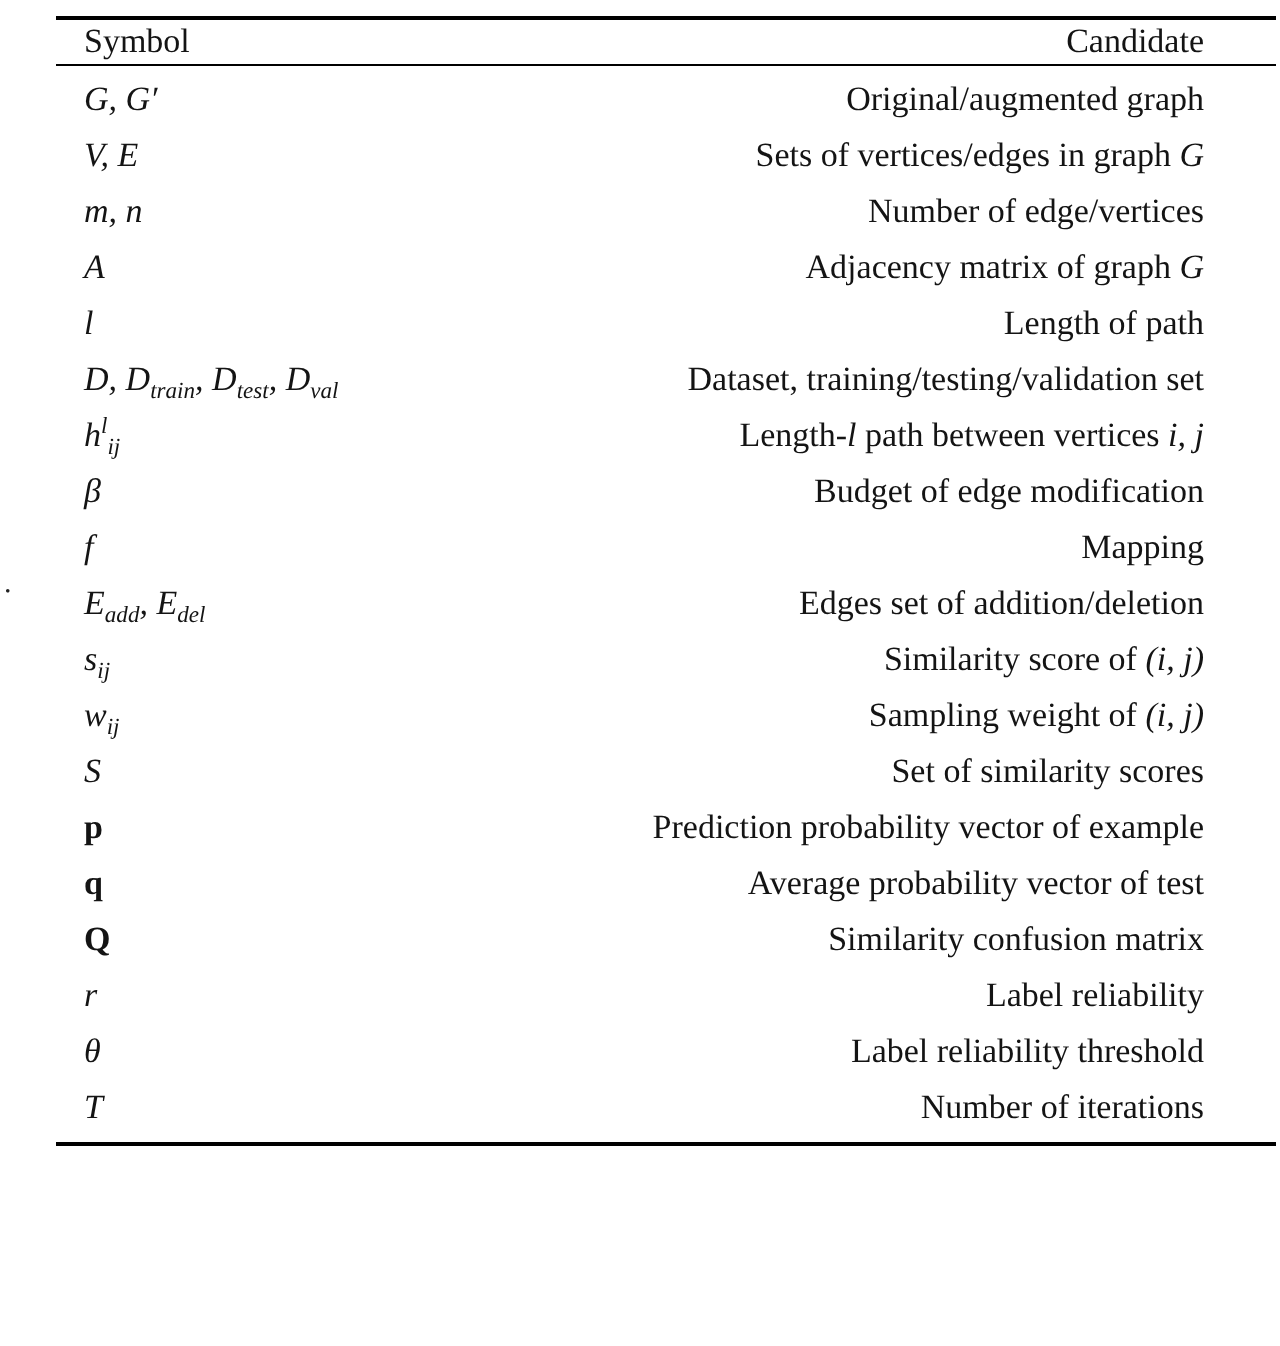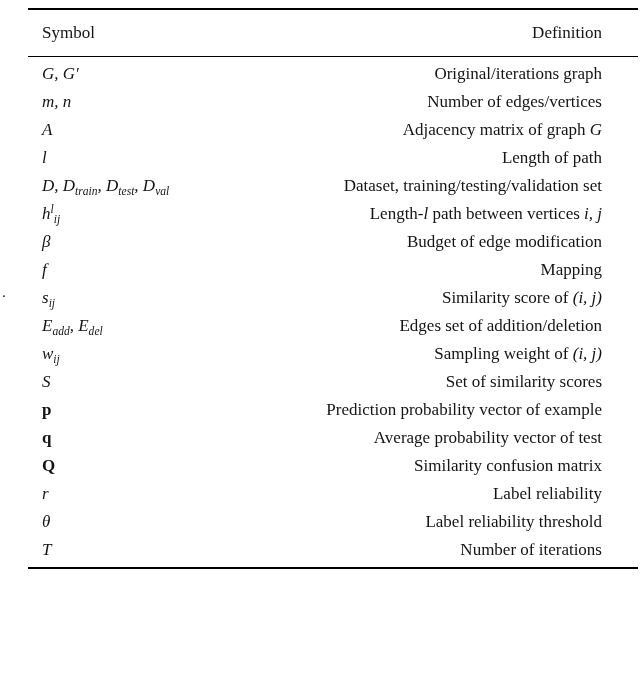--- a/index.html
+++ b/index.html
@@ -22,21 +22,21 @@
     border-top: 2px solid #000;
     border-bottom: 2px solid #000;
   }
   thead tr {
     border-bottom: 1.2px solid #000;
   }
   th {
     font-weight: normal;
     font-size: 17px;
     line-height: 20px;
-    padding: 13px 0;
+    padding: 1px 0;
   }
   th.symbol-col {
     text-align: left;
     padding-left: 14px;
   }
   th.definition-col {
     text-align: right;
     padding-right: 36px;
   }
   td {
@@ -87,31 +87,35 @@
 </style>
 </head>
 <body>
 
 <span class="stray-mark">.</span>
 
 <table class="notation-table">
   <thead>
     <tr>
       <th class="symbol-col">Symbol</th>
-      <th class="definition-col">Definition</th>
+      <th class="definition-col">Candidate</th>
     </tr>
   </thead>
   <tbody>
       <tr>
         <td class="symbol"><span class="math">G, G′</span></td>
-        <td class="definition">Original/iterations graph</td>
+        <td class="definition">Original/augmented graph</td>
+      </tr>
+      <tr>
+        <td class="symbol"><span class="math">V, E</span></td>
+        <td class="definition">Sets of vertices/edges in graph <span class="math">G</span></td>
       </tr>
       <tr>
         <td class="symbol"><span class="math">m, n</span></td>
-        <td class="definition">Number of edges/vertices</td>
+        <td class="definition">Number of edge/vertices</td>
       </tr>
       <tr>
         <td class="symbol"><span class="math">A</span></td>
         <td class="definition">Adjacency matrix of graph <span class="math">G</span></td>
       </tr>
       <tr>
         <td class="symbol"><span class="math">l</span></td>
         <td class="definition">Length of path</td>
       </tr>
       <tr>
@@ -124,26 +128,26 @@
       </tr>
       <tr>
         <td class="symbol"><span class="math">β</span></td>
         <td class="definition">Budget of edge modification</td>
       </tr>
       <tr>
         <td class="symbol"><span class="math">f</span></td>
         <td class="definition">Mapping</td>
       </tr>
       <tr>
+        <td class="symbol"><span class="math">E<sub>add</sub>, E<sub>del</sub></span></td>
+        <td class="definition">Edges set of addition/deletion</td>
+      </tr>
+      <tr>
         <td class="symbol"><span class="math">s<sub>ij</sub></span></td>
         <td class="definition">Similarity score of <span class="math">(i, j)</span></td>
-      </tr>
-      <tr>
-        <td class="symbol"><span class="math">E<sub>add</sub>, E<sub>del</sub></span></td>
-        <td class="definition">Edges set of addition/deletion</td>
       </tr>
       <tr>
         <td class="symbol"><span class="math">w<sub>ij</sub></span></td>
         <td class="definition">Sampling weight of <span class="math">(i, j)</span></td>
       </tr>
       <tr>
         <td class="symbol"><span class="math">S</span></td>
         <td class="definition">Set of similarity scores</td>
       </tr>
       <tr>

